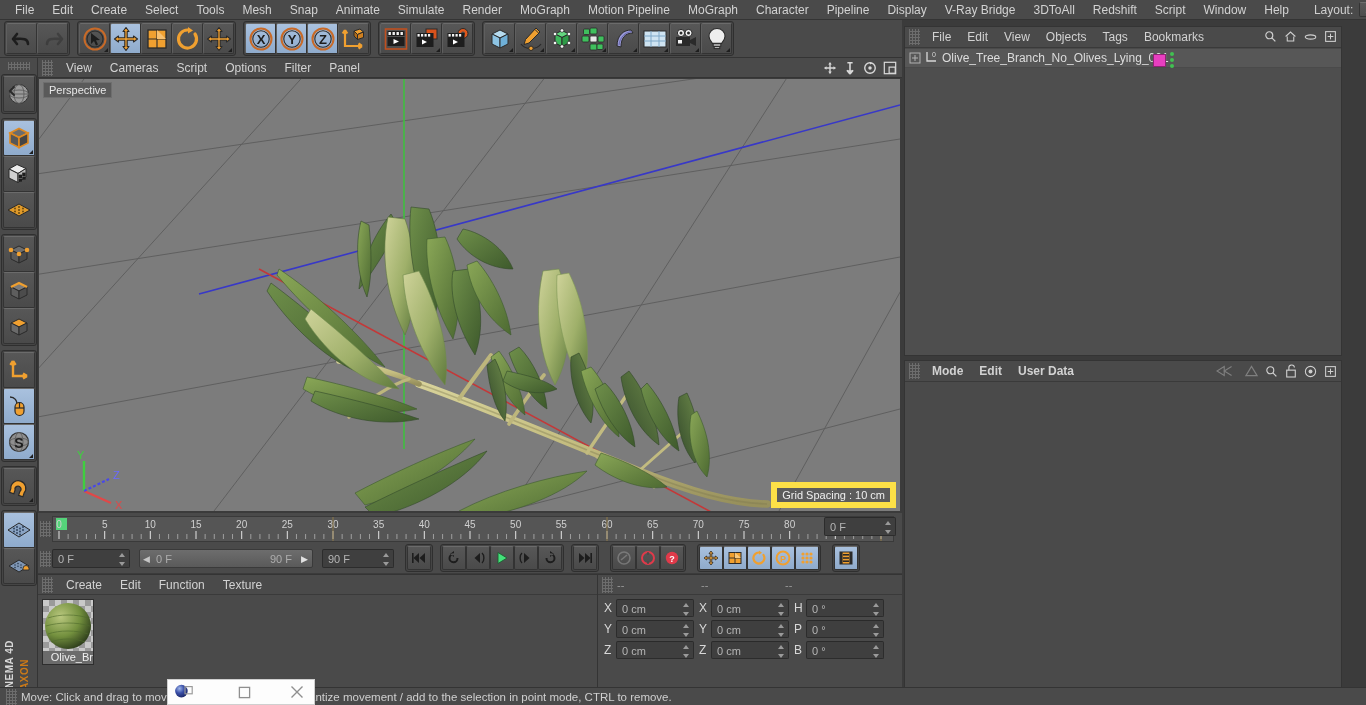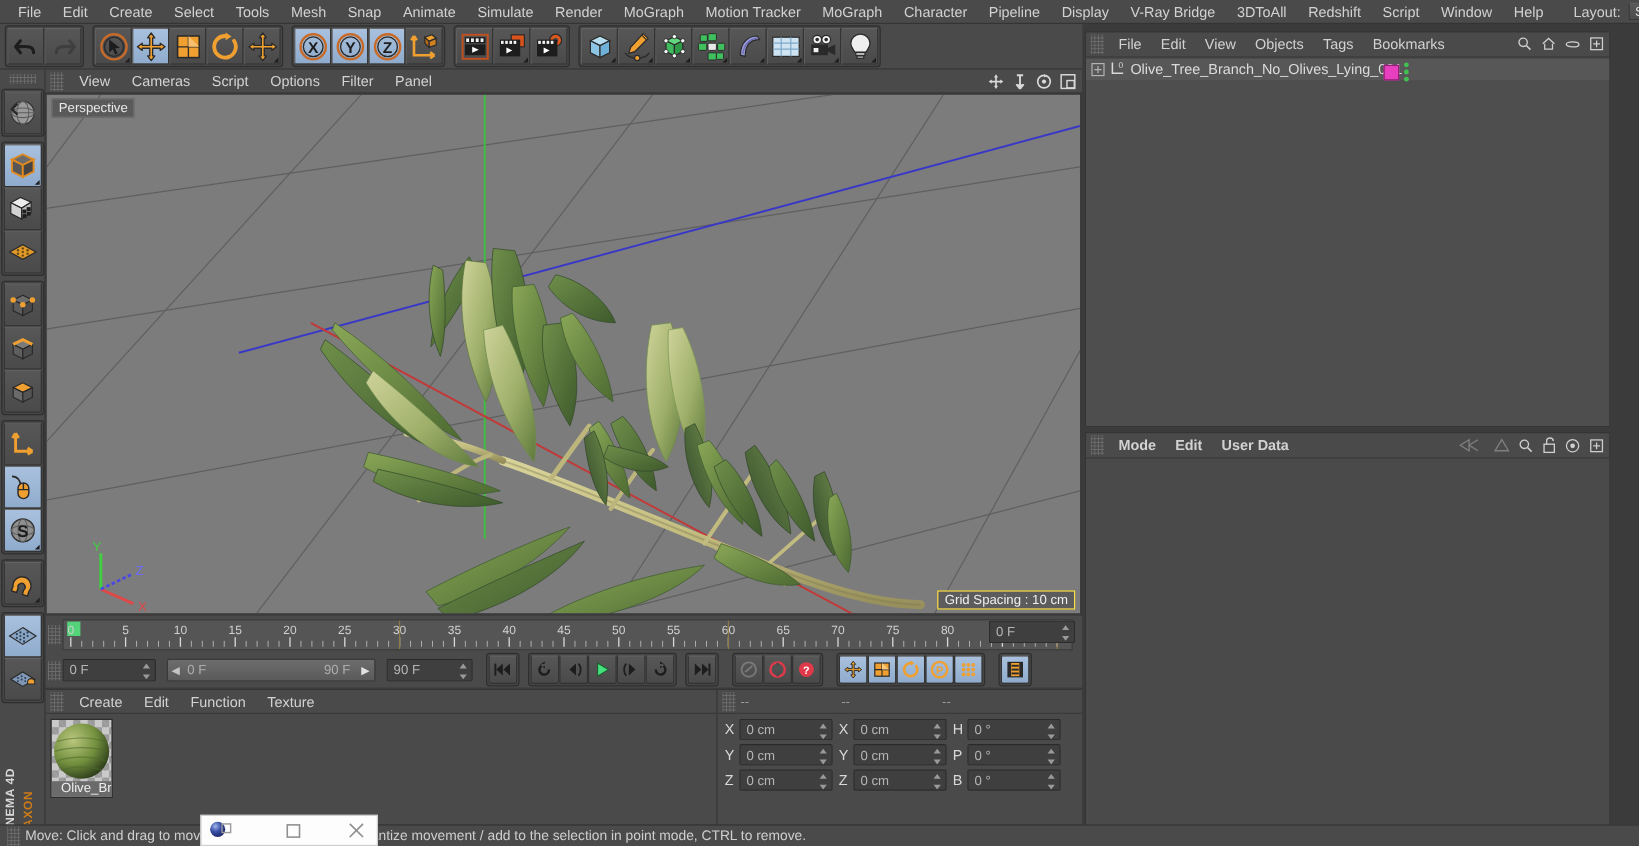--- a/index.html
+++ b/index.html
@@ -72,21 +72,21 @@
   
   .vp-wrap{position:absolute;left:38px;top:58px;width:864px;height:455px;background:#3b3b3b;}
   .vp-menu{height:20px;background:#4a4a4a;display:flex;align-items:center;padding-left:4px;
     border-bottom:1px solid #343434;position:relative;}
   .vp-menu .mi{padding:0 9px;font-size:12px;color:#d2d2d2;line-height:20px;}
   .vp-menu .vicons{position:absolute;right:5px;top:3px;display:flex;gap:6px;align-items:center;}
   .viewport{position:absolute;left:1px;top:21px;width:861px;height:432px;
     background:#7c7c7c;overflow:hidden;}
   .vp-label{position:absolute;left:4px;top:3px;background:#5a5a5a;border:1px solid #6e6e6e;
     color:#e8e8e8;font-size:11px;padding:1px 5px;z-index:6;}
-  .vp-grid-lbl{position:absolute;right:4px;bottom:3px;background:#5c5c5c;border:1px solid #fde047;
+  .vp-grid-lbl{position:absolute;right:4px;bottom:3px;background:#5c5c5c;border:6px solid #fde047;
     color:#efefef;font-size:11px;padding:1px 5px;z-index:6;}
 
   
   .tl{position:absolute;left:38px;top:513px;width:864px;height:60px;background:#4a4a4a;}
   .tl-ruler{position:absolute;left:14px;top:3px;width:842px;height:26px;background:#555;
     border:1px solid #3a3a3a;}
   .tl-ctrl{position:absolute;left:14px;top:32px;height:26px;display:flex;align-items:center;gap:3px;}
   .numfield{
     position:relative;height:19px;background:#3f3f3f;border:1px solid #2c2c2c;
     border-top-color:#2a2a2a;border-radius:2px;color:#b5b5b5;font-size:11px;
@@ -179,21 +179,21 @@
         <div class="mi">Edit</div>
         <div class="mi">Create</div>
         <div class="mi">Select</div>
         <div class="mi">Tools</div>
         <div class="mi">Mesh</div>
         <div class="mi">Snap</div>
         <div class="mi">Animate</div>
         <div class="mi">Simulate</div>
         <div class="mi">Render</div>
         <div class="mi">MoGraph</div>
-        <div class="mi">Motion Tracker</div>
+        <div class="mi">Motion Pipeline</div>
         <div class="mi">MoGraph</div>
         <div class="mi">Character</div>
         <div class="mi">Pipeline</div>
         <div class="mi">Display</div>
         <div class="mi">V-Ray Bridge</div>
         <div class="mi">3DToAll</div>
         <div class="mi">Redshift</div>
         <div class="mi">Script</div>
         <div class="mi">Window</div>
         <div class="mi">Help</div>

